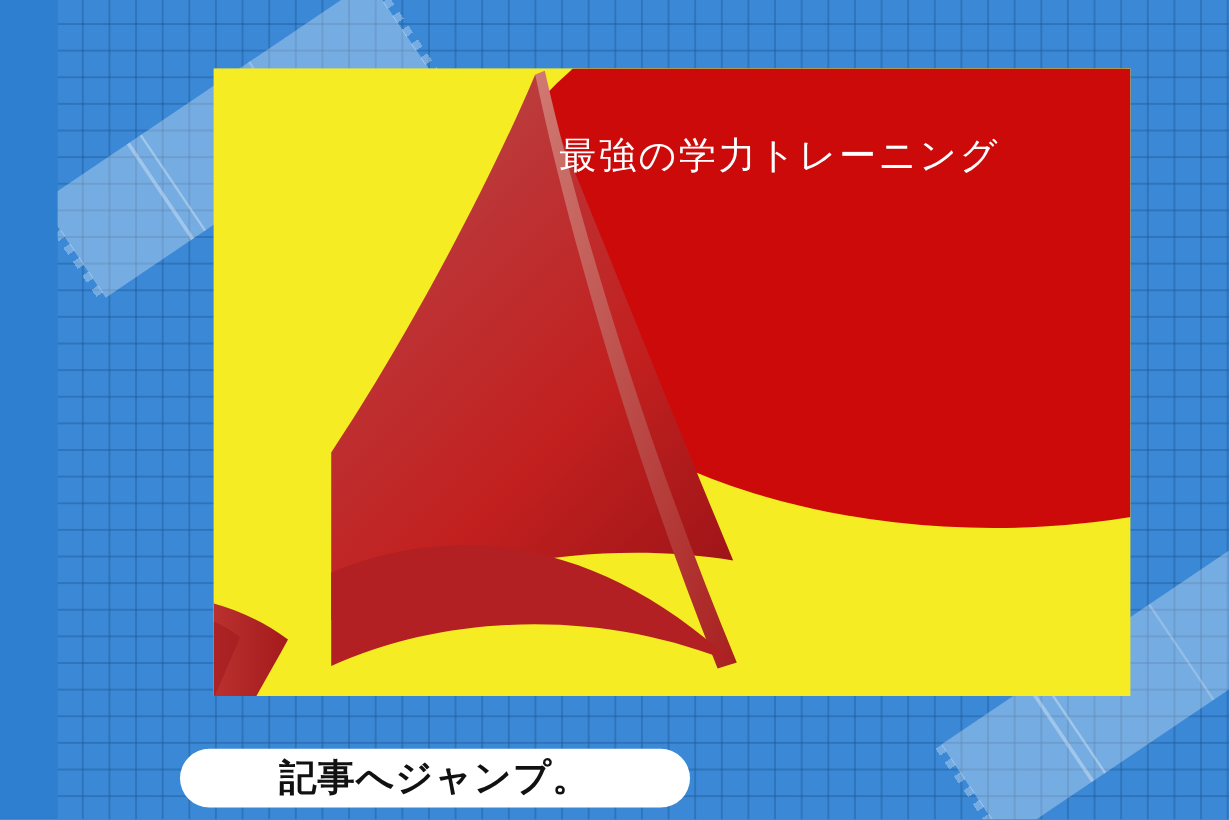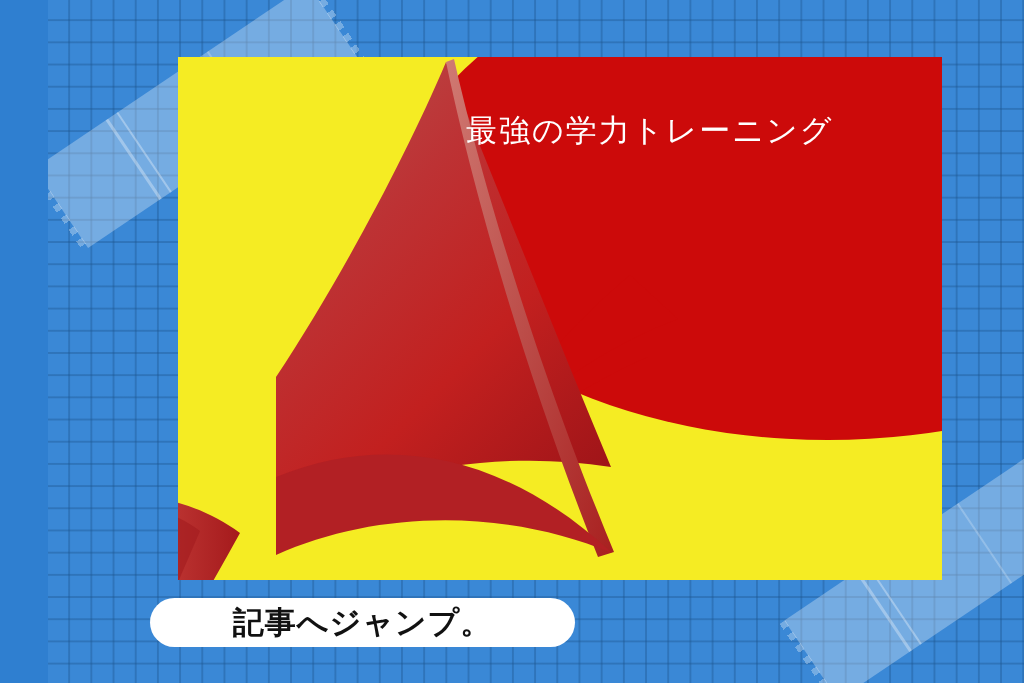--- a/index.html
+++ b/index.html
@@ -93,21 +93,21 @@
     background: #f5ec23;
     overflow: hidden;
   }
 
   #card .art { position: absolute; inset: 0; }
 
   
   #jump-button {
     position: absolute;
     left: 102px;
-    top: 598px;
+    top: 624px;
     width: 425px;
     height: 49px;
     background: #ffffff;
     border-radius: 26px;
     display: flex;
     align-items: center;
     justify-content: center;
     box-sizing: border-box;
     cursor: pointer;
   }

